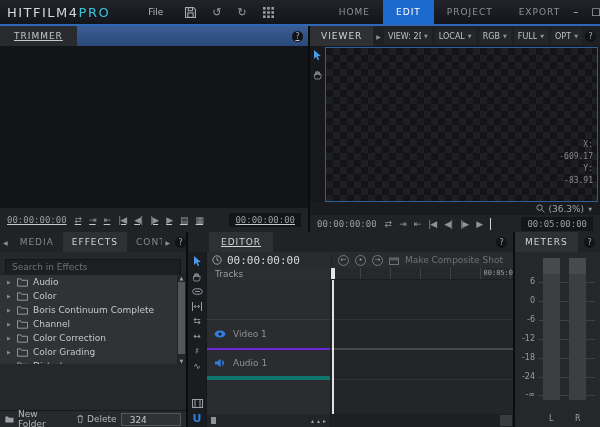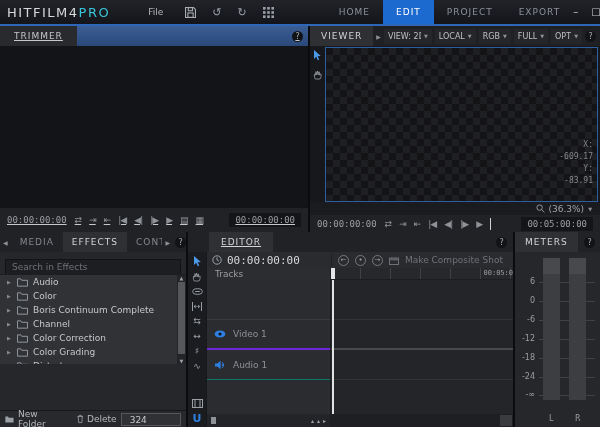--- a/index.html
+++ b/index.html
@@ -143,21 +143,21 @@
                    background-image:repeating-linear-gradient(to right,transparent 0 29px,#3f4145 29px 30px); }
   .ruler-label { position:absolute; right:0; top:1px; font-size:7px; color:#9a9da1;
                  font-family:"DejaVu Sans Mono",monospace; }
   .playhead-handle { position:absolute; left:0; top:0; width:4px; height:11px; background:#e2e4e6; }
   .ed-body { flex:1; display:flex; position:relative; min-height:0; }
   .ed-col { width:124px; flex:0 0 auto; background:#2b2c30; border-right:1px solid #1d1e21; }
   .row-gap { height:40px; border-bottom:1px solid #3a3b3f; }
   .row-track { height:30px; display:flex; align-items:center; gap:7px; padding-left:7px;
                font-size:9px; color:#8e9196; }
   .row-video { border-bottom:2px solid #6d28d9; }
-  .row-audio { border-bottom:1px solid #0f766e; }
+  .row-audio { border-bottom:4px solid #0f766e; }
   .ed-lanes { flex:1; background:#242528; }
   .lane-gap { height:40px; border-bottom:1px solid #313236; }
   .lane-video { height:30px; border-bottom:2px solid #47494d; }
   .lane-audio { height:30px; border-bottom:1px solid #313236; }
   .playhead { position:absolute; left:125px; top:0; bottom:0; width:2px; background:#dfe1e3; }
   .ed-bottom { height:13px; display:flex; background:#232428; }
   .ed-slider-zone { width:124px; flex:0 0 auto; display:flex; align-items:center; gap:3px;
                     padding:0 4px; font-size:6px; color:#9aa0a6; border-right:1px solid #1d1e21; }
   .slider-handle { width:5px; height:7px; background:#8f9296; }
   .slider-track { flex:1; }

